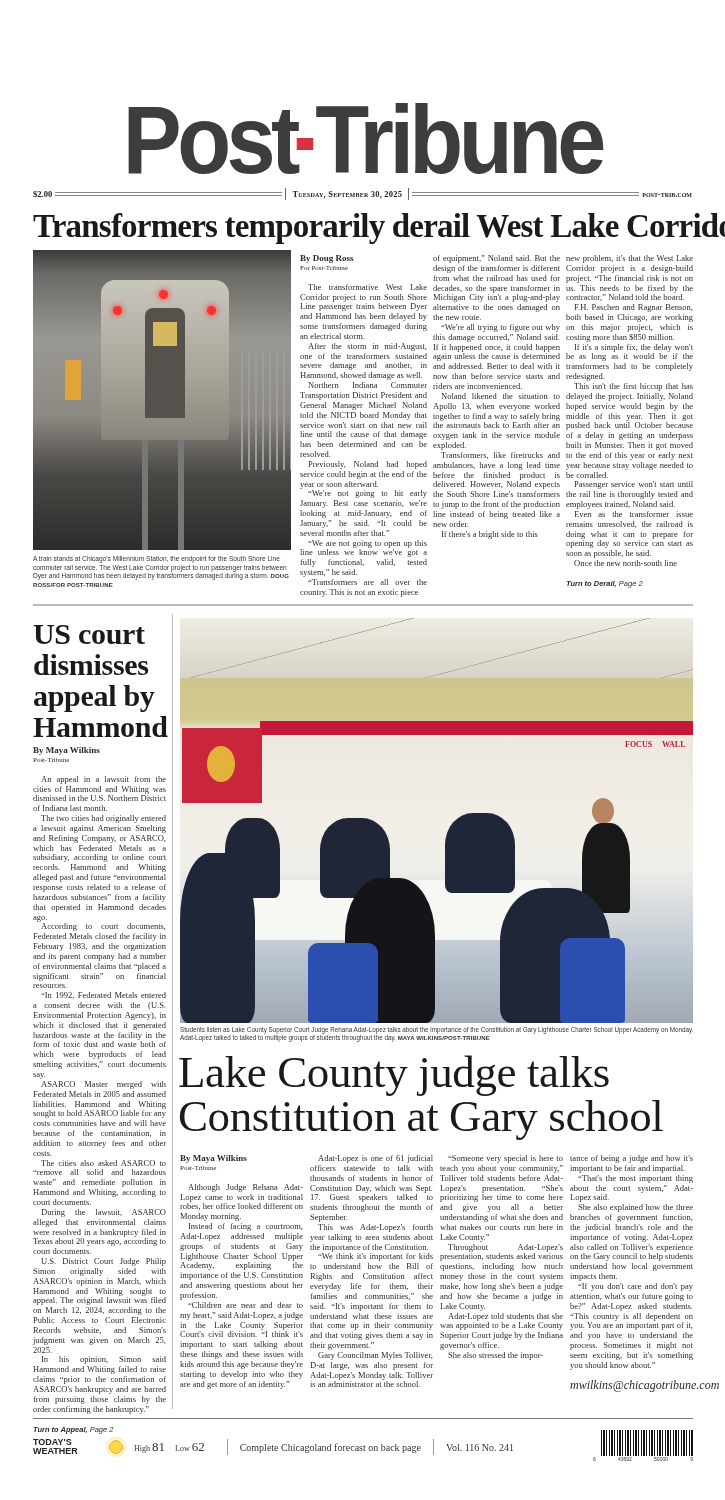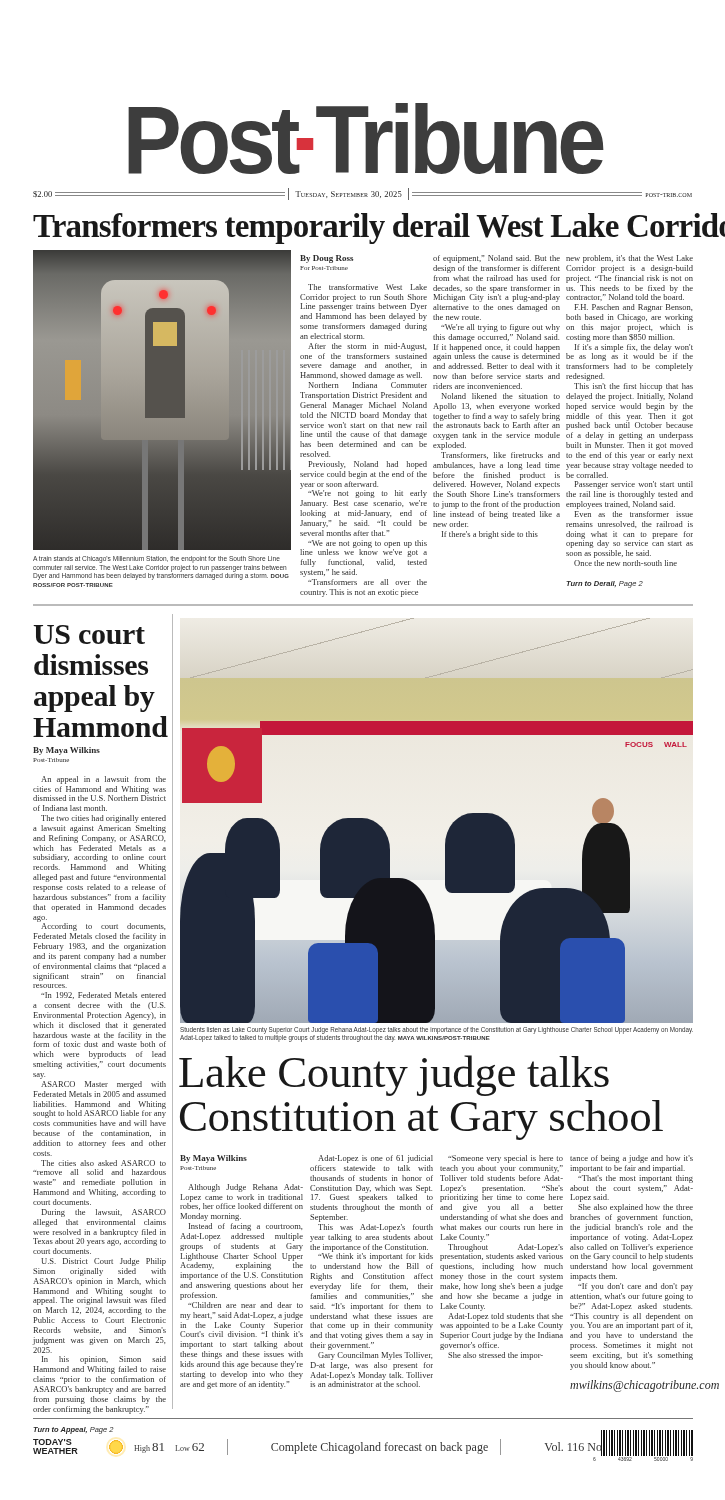--- a/index.html
+++ b/index.html
@@ -3,21 +3,21 @@
 <meta charset="utf-8">
 <style>
   * { box-sizing: border-box; margin: 0; padding: 0; }
   html, body { width: 725px; height: 1500px; background: #fff; overflow: hidden; }
   body { font-family: "DejaVu Serif", serif; color: #222; position: relative; }
 
   .masthead { position: absolute; left: 0; top: 100px; width: 725px; height: 80px; text-align: center; }
   .masthead .logo { font-family: "Liberation Sans", sans-serif; font-weight: bold; font-size: 96px; letter-spacing: -5px; color: #3d3d3d; line-height: 80px; display: inline-block; transform: scaleX(0.92); }
   .masthead .dash { display: inline-block; width: 18px; height: 12px; background: #d8323c; vertical-align: middle; margin: 0 2px 0 1px; position: relative; top: -4px; }
 
-  .dateline { position: absolute; left: 33px; top: 188px; width: 659px; height: 12px; display: flex; align-items: center; font-family: "Liberation Serif", serif; font-size: 8.5px; font-weight: normal; color: #222; }
+  .dateline { position: absolute; left: 33px; top: 188px; width: 659px; height: 12px; display: flex; align-items: center; font-family: "Liberation Serif", serif; font-size: 8.5px; font-weight: bold; color: #222; }
   .dateline .rule { flex: 1; height: 4px; border-top: 1px solid #888; border-bottom: 1px solid #888; margin: 0 3px; }
   .dateline .sep { width: 1px; height: 12px; background: #666; }
   .dateline .date { font-variant: small-caps; padding: 0 6px; letter-spacing: .2px; }
   .dateline .web { font-variant: small-caps; font-size: 8px; }
 
   .hl1 { position: absolute; left: 33px; top: 208px; width: 660px; font-family: "Liberation Serif", serif; font-weight: bold; font-size: 33px; letter-spacing: -0.8px; color: #1a1a1a; white-space: nowrap; }
 
   .photo { position: absolute; overflow: hidden; }
   .train-photo { left: 33px; top: 250px; width: 258px; height: 300px; background: linear-gradient(180deg,#3a3a38 0%,#6a6a66 8%,#9a9892 30%,#8d8a84 55%,#4a4844 75%,#2e2c2a 100%); }
   .train-body { position: absolute; left: 68px; top: 30px; width: 128px; height: 160px; background: linear-gradient(180deg,#c9c6bd,#a9a49a 60%,#8a857c); border-radius: 14px 14px 4px 4px; }
@@ -56,21 +56,21 @@
   .judge-head { position: absolute; left: 412px; top: 180px; width: 22px; height: 26px; background: #b88563; border-radius: 50%; }
 
   .hl3 { position: absolute; left: 178px; top: 1050px; width: 520px; font-family: "Liberation Serif", serif; font-size: 45px; line-height: 44px; color: #1a1a1a; letter-spacing: -0.4px; white-space: nowrap; }
 
   .footer { position: absolute; left: 33px; top: 1432px; width: 660px; height: 30px; display: flex; align-items: center; font-family: "Liberation Serif", serif; color: #333; }
   .wx-label { font-family: "Liberation Sans", sans-serif; font-weight: 900; font-size: 9px; line-height: 9.5px; color: #222; width: 62px; }
   .sun { width: 16px; height: 16px; border-radius: 50%; background: radial-gradient(circle,#ffd84a 45%,#f4b321 60%,transparent 62%); margin: 0 10px 0 13px; box-shadow: 0 0 0 2px rgba(255,200,40,.35); }
   .temp { font-size: 8px; margin-right: 10px; text-align: right; }
   .temp b { font-size: 13px; font-weight: normal; }
   .fsep { width: 1px; height: 16px; background: #999; margin: 0 12px; }
-  .fnote { font-size: 12px; margin-left: 31px; }
+  .fnote { font-size: 10px; }
   .barcode { position: absolute; right: 0; top: -2px; width: 92px; height: 26px; background: repeating-linear-gradient(90deg,#111 0 1px,#fff 1px 2px,#111 2px 4px,#fff 4px 5px,#111 5px 6px,#fff 6px 8px); }
   .barcode-num { position: absolute; right: 0; top: 24px; width: 100px; font-family: "Liberation Sans", sans-serif; font-size: 5px; display: flex; justify-content: space-between; }
 </style>
 </head>
 <body>
 
 <div class="masthead">
   <span class="logo"><span>Post</span><span class="dash"></span><span>Tribune</span></span>
 </div>
 
@@ -156,21 +156,21 @@
 </div>
 
 <div class="vrule" style="left:172px;top:614px;height:795px;"></div>
 
 <div class="photo class-photo">
   <div class="ceiling-grid"></div>
   <div class="border-banner"></div>
   <div class="lion-board">
       <div class="lion-face"></div>
     </div>
-  <div style="position:absolute;left:445px;top:122px;font-family:Liberation Sans, sans-serif;font-weight:bold;font-size:8px;color:#c4173a;white-space:pre;text-align:right;">FOCUS     WALL</div>
+  <div style="position:absolute;left:445px;top:122px;font-family:Liberation Serif, serif;font-weight:bold;font-size:8px;color:#c4173a;white-space:pre;text-align:right;">FOCUS     WALL</div>
   <div class="judge-head"></div>
   <div class="judge"></div>
   <div class="table"></div>
   <div class="person" style="left:0;top:235px;width:75px;height:170px;"></div>
   <div class="person" style="left:45px;top:200px;width:55px;height:80px;"></div>
   <div class="person" style="left:140px;top:200px;width:70px;height:80px;"></div>
   <div class="person" style="left:265px;top:195px;width:70px;height:80px;"></div>
   <div class="person" style="left:165px;top:260px;width:90px;height:145px;background:#14141a;"></div>
   <div class="person" style="left:320px;top:270px;width:110px;height:135px;"></div>
   <div class="chair" style="left:128px;top:325px;width:70px;height:80px;"></div>

